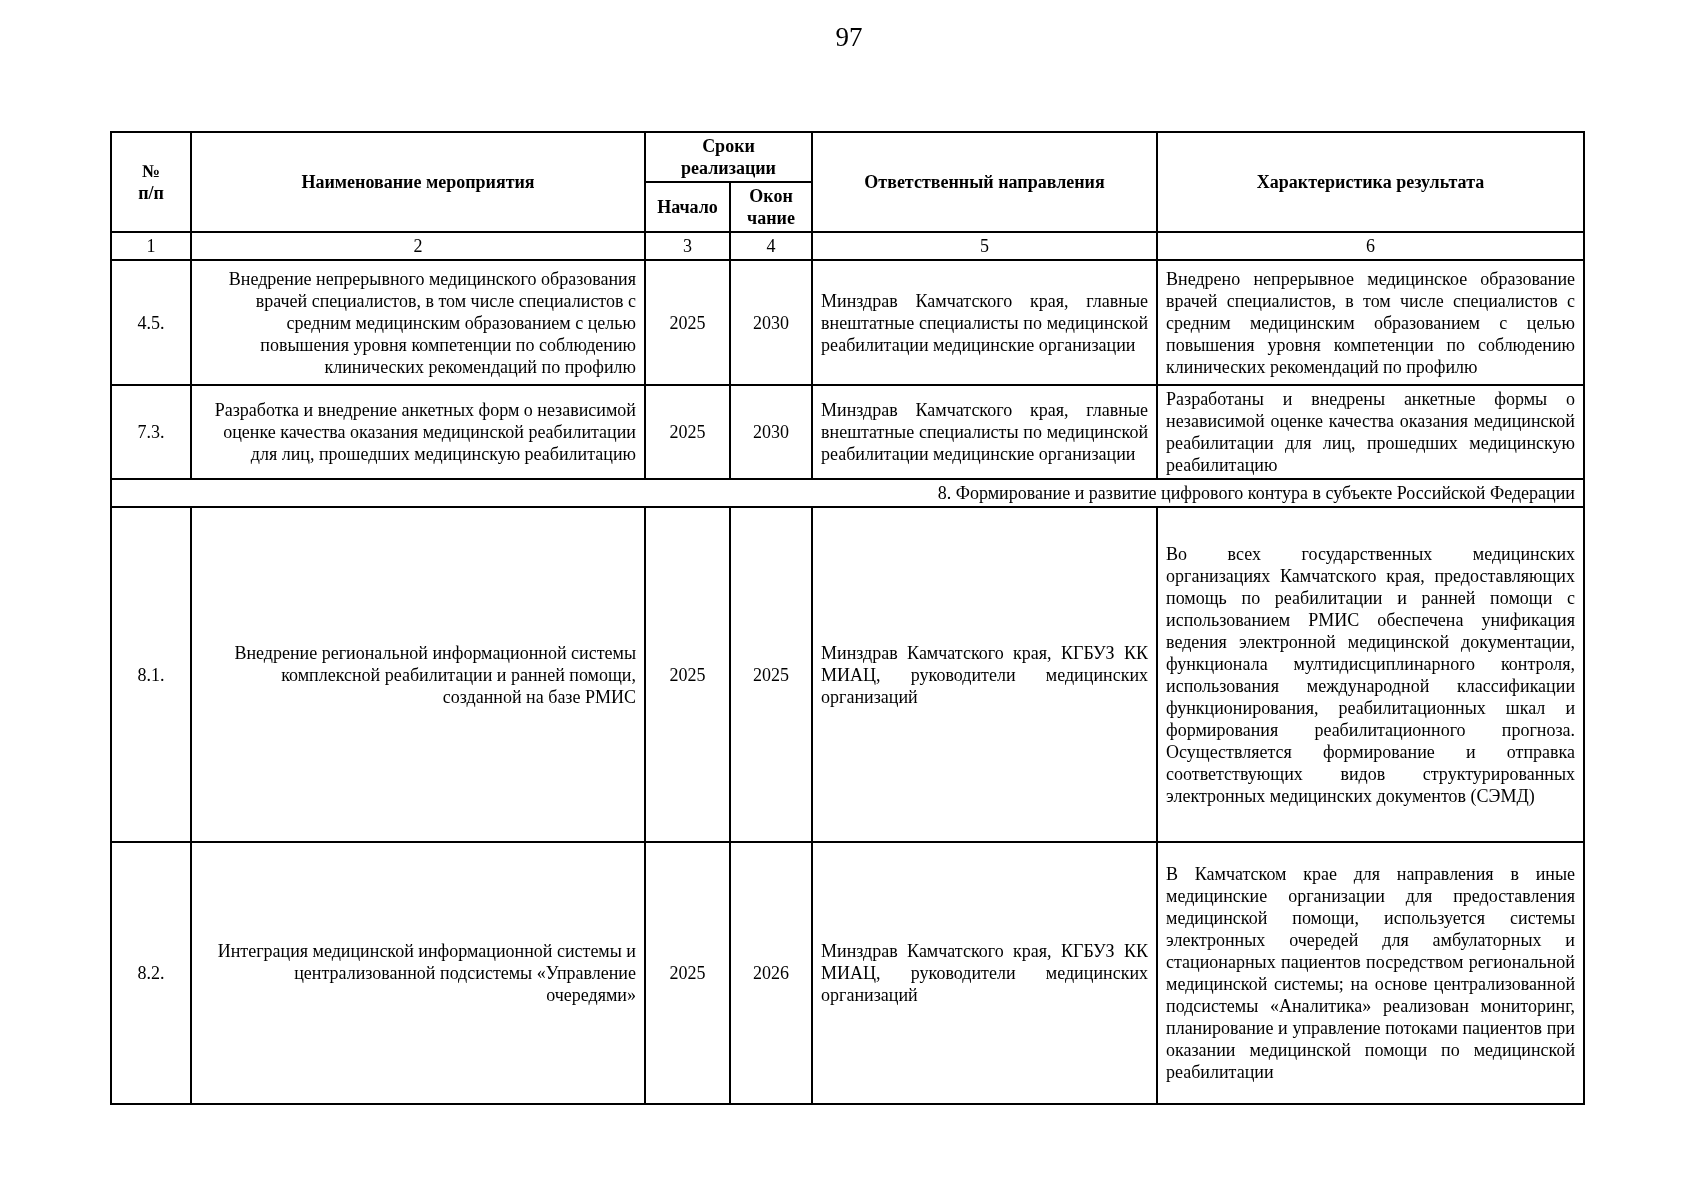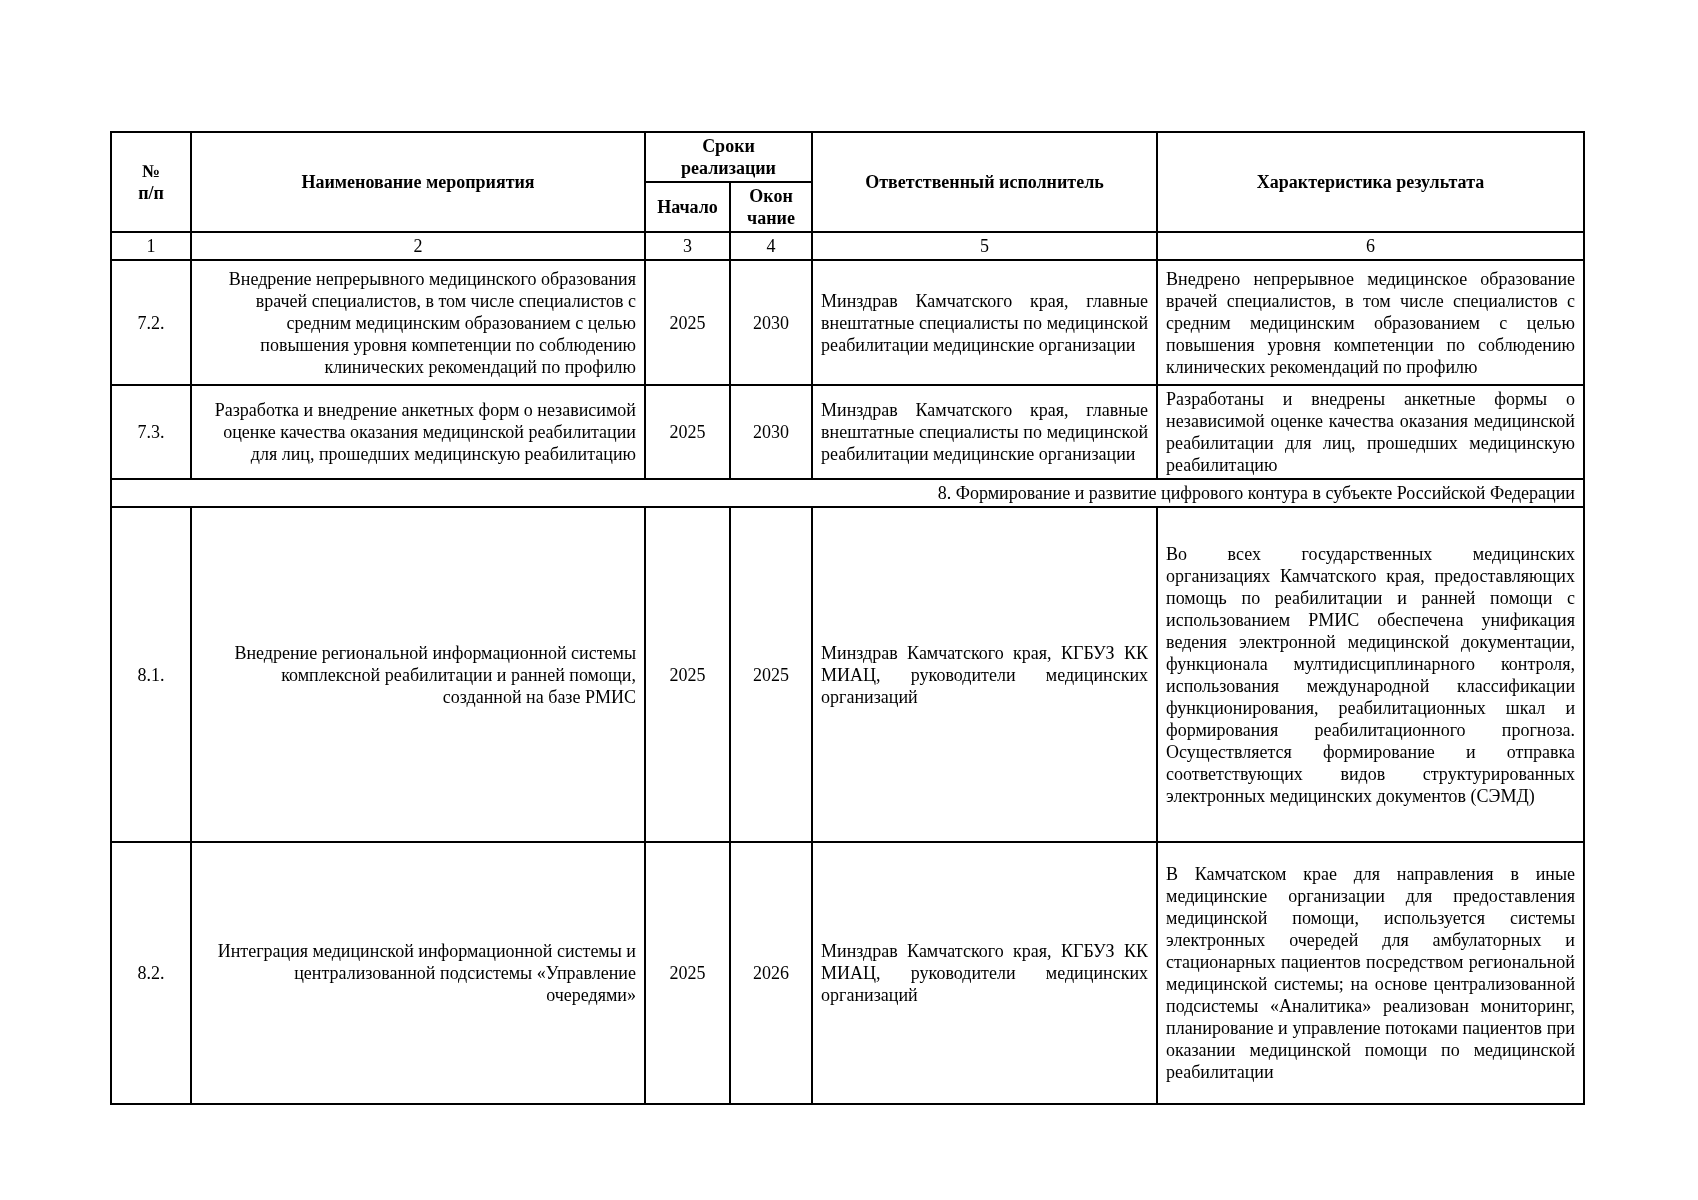--- a/index.html
+++ b/index.html
@@ -86,52 +86,53 @@
   tr.r73 { height: 91px; }
   tr.sectionrow { height: 25px; }
   tr.r81 { height: 335px; }
   tr.r82 { height: 262px; }
 </style>
 </head>
 <body>
 
 <div id="page">
 
+  <div class="page-number">97</div>
 
   <table class="doc-table">
     <colgroup>
       <col style="width:80px">
       <col style="width:454px">
       <col style="width:85px">
       <col style="width:82px">
       <col style="width:345px">
       <col style="width:427px">
     </colgroup>
     <tbody>
       <tr class="h1">
         <td class="hdr" rowspan="2">№<br>п/п</td>
         <td class="hdr" rowspan="2">Наименование мероприятия</td>
         <td class="hdr" colspan="2">Сроки<br>реализации</td>
-        <td class="hdr" rowspan="2">Ответственный исполнитель</td>
+        <td class="hdr" rowspan="2">Ответственный направления</td>
         <td class="hdr" rowspan="2">Характеристика результата</td>
       </tr>
       <tr class="h2">
         <td class="hdr">Начало</td>
         <td class="hdr">Окон<br>чание</td>
       </tr>
       <tr class="numrow">
         <td class="idx">1</td>
         <td class="idx">2</td>
         <td class="idx">3</td>
         <td class="idx">4</td>
         <td class="idx">5</td>
         <td class="idx">6</td>
       </tr>
       <tr class="r72">
-        <td class="c-num">7.2.</td>
+        <td class="c-num">4.5.</td>
         <td class="c-name">Внедрение непрерывного медицинского образования врачей специалистов, в том числе специалистов с средним медицинским образованием с целью повышения уровня компетенции по соблюдению клинических рекомендаций по профилю</td>
         <td class="c-year">2025</td>
         <td class="c-year">2030</td>
         <td class="c-exec">Минздрав Камчатского края, главные внештатные специалисты по медицинской реабилитации медицинские организации</td>
         <td class="c-res">Внедрено непрерывное медицинское образование врачей специалистов, в том числе специалистов с средним медицинским образованием с целью повышения уровня компетенции по соблюдению клинических рекомендаций по профилю</td>
       </tr>
       <tr class="r73">
         <td class="c-num">7.3.</td>
         <td class="c-name">Разработка и внедрение анкетных форм о независимой оценке качества оказания медицинской реабилитации для лиц, прошедших медицинскую реабилитацию</td>
         <td class="c-year">2025</td>

